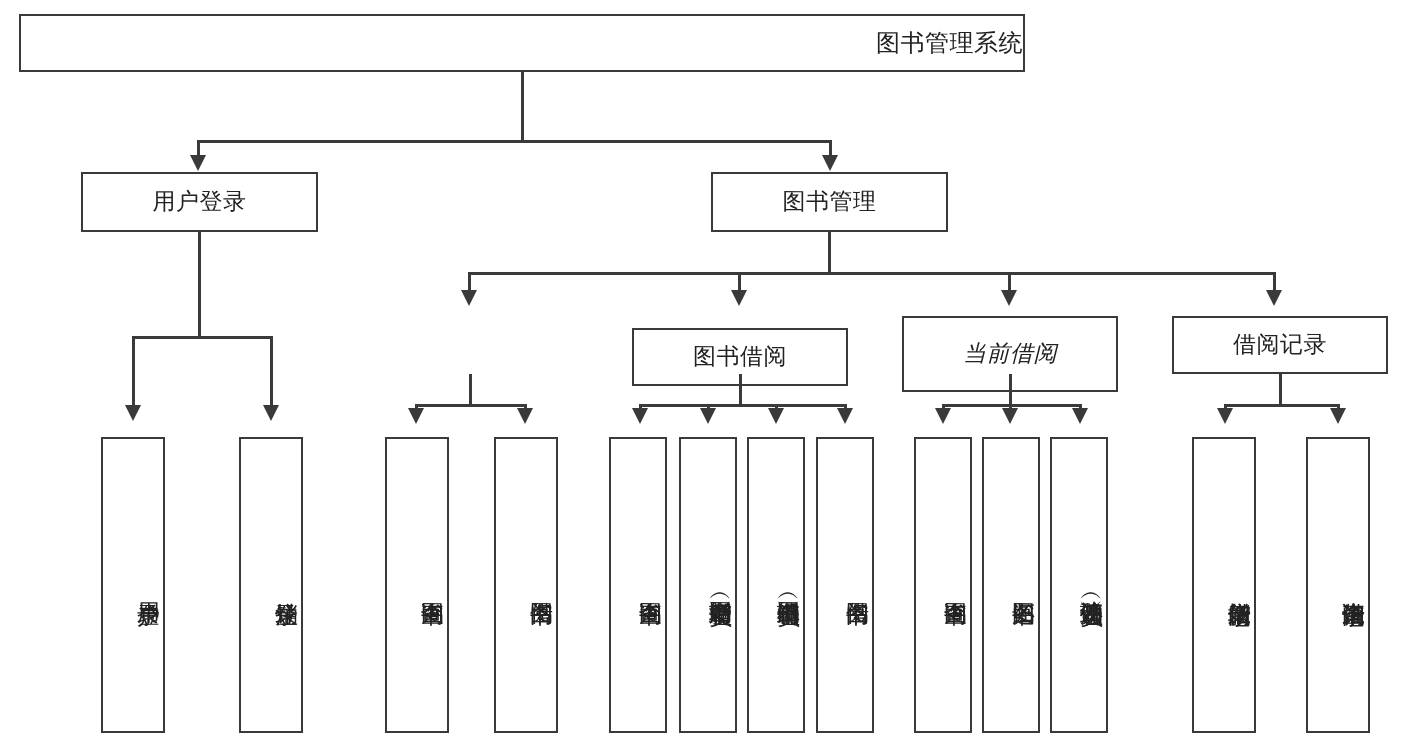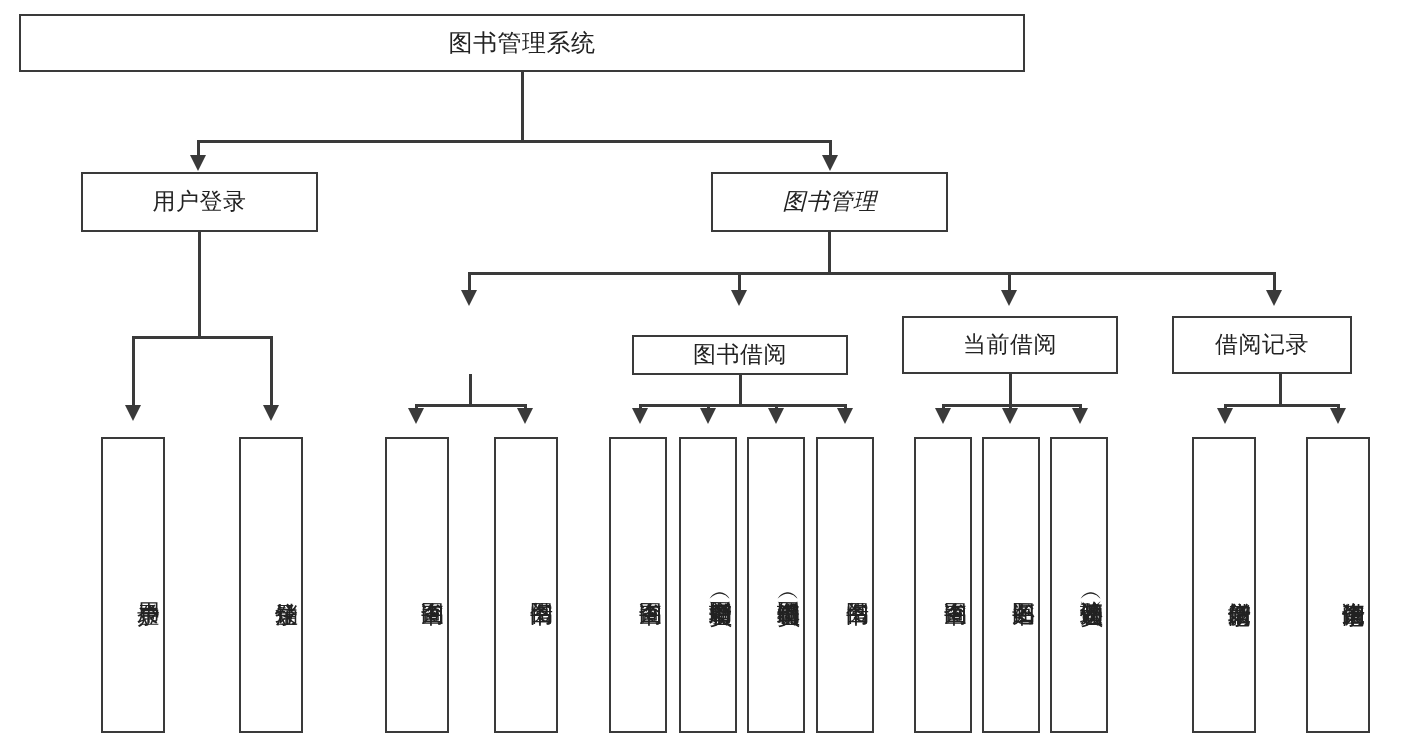--- a/index.html
+++ b/index.html
@@ -28,20 +28,21 @@
     color: #222222;
     letter-spacing: 0.5px;
   }
   .node.horiz {
     font-size: 23px;
     line-height: 1.1;
     white-space: nowrap;
   }
   .node.root {
     font-size: 24px;
+    justify-content: flex-end;
   }
   .node.vert {
     writing-mode: vertical-rl;
     text-orientation: upright;
     font-size: 23px;
     line-height: 1.25;
     padding-top: 10px;
     padding-bottom: 10px;
     align-items: flex-start;
     justify-content: center;
@@ -87,21 +88,21 @@
 
   <div class="edge v" style="left:197px; top:140px; width:3px; height:20px;"></div>
   <div class="arrow" style="left:190px; top:155px;"></div>
 
   <div class="edge v" style="left:829px; top:140px; width:3px; height:20px;"></div>
   <div class="arrow" style="left:822px; top:155px;"></div>
 
   <div class="node horiz" style="left:81px; top:172px; width:237px; height:60px;">
     <span>用户登录</span>
   </div>
-  <div class="node horiz" style="left:711px; top:172px; width:237px; height:60px;font-style:italic;">
+  <div class="node horiz" style="left:711px; top:172px; width:237px; height:60px;">
     <span>图书管理</span>
   </div>
 
   <div class="edge v" style="left:198px; top:232px; width:3px; height:106px;"></div>
   <div class="edge h" style="left:132px; top:336px; width:140px; height:3px;"></div>
   <div class="edge v" style="left:132px; top:336px; width:3px; height:72px;"></div>
   <div class="arrow" style="left:125px; top:405px;"></div>
   <div class="edge v" style="left:270px; top:336px; width:3px; height:72px;"></div>
   <div class="arrow" style="left:263px; top:405px;"></div>
 
@@ -109,27 +110,27 @@
   <div class="edge h" style="left:468px; top:272px; width:808px; height:3px;"></div>
   <div class="edge v" style="left:468px; top:272px; width:3px; height:22px;"></div>
   <div class="arrow" style="left:461px; top:290px;"></div>
   <div class="edge v" style="left:738px; top:272px; width:3px; height:22px;"></div>
   <div class="arrow" style="left:731px; top:290px;"></div>
   <div class="edge v" style="left:1008px; top:272px; width:3px; height:22px;"></div>
   <div class="arrow" style="left:1001px; top:290px;"></div>
   <div class="edge v" style="left:1273px; top:272px; width:3px; height:22px;"></div>
   <div class="arrow" style="left:1266px; top:290px;"></div>
 
-  <div class="node horiz" style="left:632px; top:335px; width:216px; height:40px;">
+  <div class="node horiz" style="left:632px; top:328px; width:216px; height:58px;">
     <span>图书借阅</span>
   </div>
-  <div class="node horiz" style="left:902px; top:316px; width:216px; height:58px;">
+  <div class="node horiz" style="left:902px; top:316px; width:216px; height:76px;font-style:italic;">
     <span>当前借阅</span>
   </div>
-  <div class="node horiz" style="left:1172px; top:316px; width:180px; height:58px;">
+  <div class="node horiz" style="left:1172px; top:316px; width:216px; height:58px;">
     <span>借阅记录</span>
   </div>
 
   <div class="edge v" style="left:469px; top:374px; width:3px; height:32px;"></div>
   <div class="edge h" style="left:415px; top:404px; width:112px; height:3px;"></div>
   <div class="edge v" style="left:415px; top:404px; width:3px; height:8px;"></div>
   <div class="arrow" style="left:408px; top:408px;"></div>
   <div class="edge v" style="left:524px; top:404px; width:3px; height:8px;"></div>
   <div class="arrow" style="left:517px; top:408px;"></div>
 

